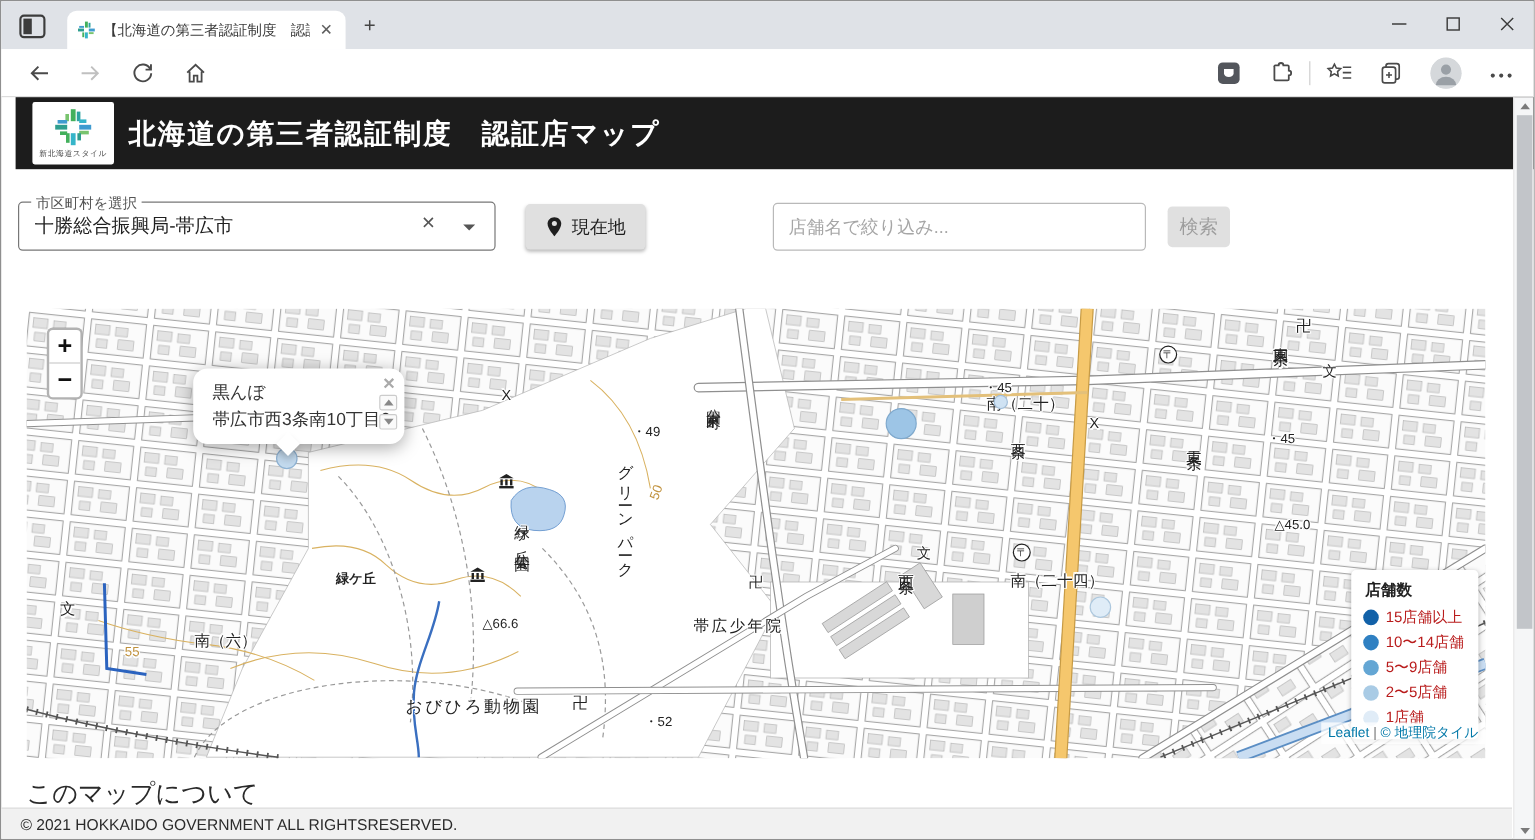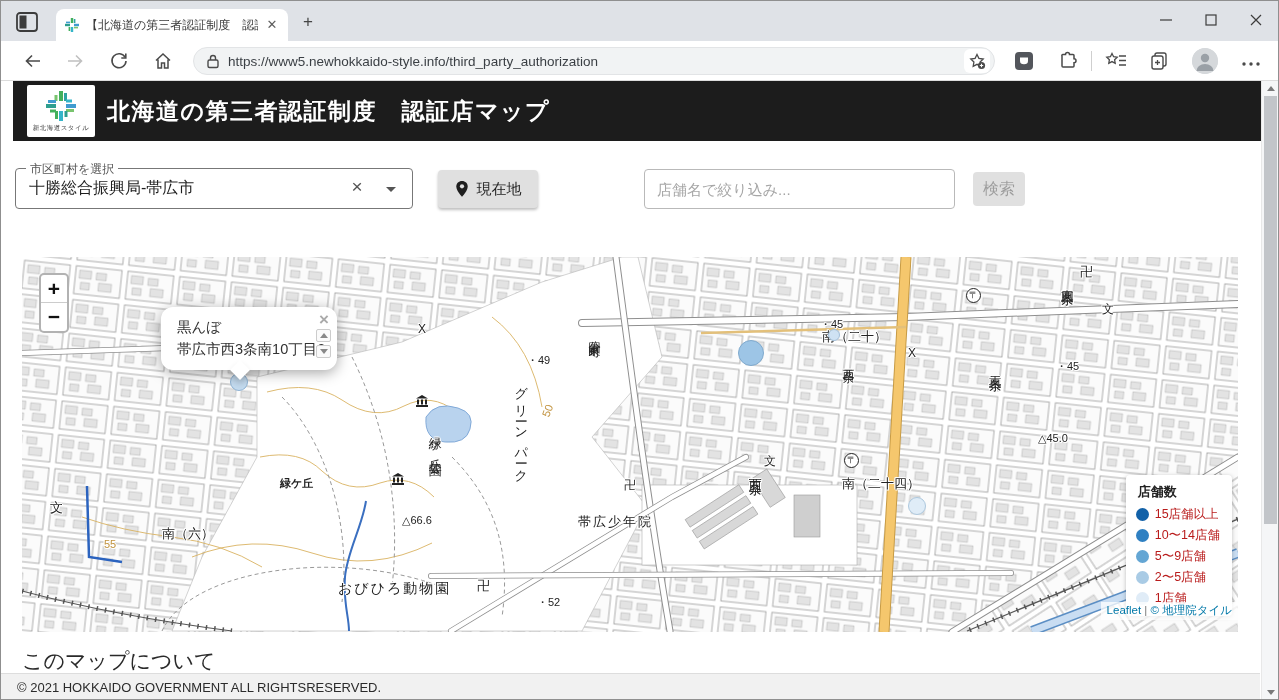--- a/index.html
+++ b/index.html
@@ -155,34 +155,20 @@
   <div class="navbtn" style="left:108px">
     <svg width="20" height="20" viewBox="0 0 20 20">
         <path d="M16.2 6.5 A7 7 0 1 0 17 10" fill="none" stroke="#4a4a4a" stroke-width="1.6"></path>
         <path d="M16.8 2.5 L16.8 7 L12.3 7" fill="none" stroke="#4a4a4a" stroke-width="1.6"></path>
       </svg></div>
   <div class="navbtn" style="left:152px">
     <svg width="20" height="20" viewBox="0 0 20 20">
         <path d="M3 9.5 L10 3 L17 9.5 M5 8.5 V17 H8.5 V12 H11.5 V17 H15 V8.5" fill="none" stroke="#4a4a4a" stroke-width="1.5"></path>
       </svg></div>
 
-  <div class="urlbar">
-    <svg width="14" height="16" viewBox="0 0 14 16">
-      <rect x="2" y="7" width="10" height="7.5" rx="1.5" fill="none" stroke="#4a4a4a" stroke-width="1.4"></rect>
-      <path d="M4.5 7 V5 a2.5 2.5 0 0 1 5 0 V7" fill="none" stroke="#4a4a4a" stroke-width="1.4"></path>
-    </svg>
-    <span class="url-text">https://www5.newhokkaido-style.info/third_party_authorization</span>
-    <span class="star-btn">
-      <svg width="18" height="18" viewBox="0 0 18 18">
-          <path d="M9 2.5 l1.9 3.9 4.3.6 -3.1 3 .7 4.3 -3.8 -2 -3.8 2 .7 -4.3 -3.1 -3 4.3 -.6 z" fill="none" stroke="#4a4a4a" stroke-width="1.3"></path>
-          <circle cx="13.5" cy="13.5" r="3.6" fill="#4a4a4a"></circle>
-          <path d="M13.5 11.8 v3.4 M11.8 13.5 h3.4" stroke="#fff" stroke-width="1.1"></path>
-        </svg>
-    </span>
-  </div>
 
   <div class="tb-icon" style="left:1012px">
     <svg width="22" height="22" viewBox="0 0 22 22">
         <rect x="2" y="2" width="18" height="18" rx="4" fill="#53565c"></rect>
         <path d="M7 7.5 h8 v3.5 a4 3.2 0 0 1 -4 3.2 a4 3.2 0 0 1 -4 -3.2 z" fill="#fff"></path>
       </svg></div>
   <div class="tb-icon" style="left:1056px">
     <svg width="22" height="22" viewBox="0 0 22 22">
         <path d="M8.5 4.5 a2 2 0 0 1 4 0 H16 a1 1 0 0 1 1 1 v3.3 a2 2 0 0 1 0 4 V16 a1 1 0 0 1 -1 1 H6 a1 1 0 0 1 -1 -1 V6 a1 1 0 0 1 1 -1.5 z" fill="none" stroke="#4a4a4a" stroke-width="1.5"></path>
       </svg></div>
@@ -357,21 +343,21 @@
         <span class="mlabel" style="left: 140px; top: 270px; font-size: 13px;">南（六）</span>
         <span class="mlabel" style="left: 800px; top: 73px; font-size: 13px;">南（二十）</span>
         <span class="mlabel" style="left: 820px; top: 220px; font-size: 13px;">南（二十四）</span>
         <span class="mlabel vert" style="left: 726px; top: 212px; font-size: 13px; letter-spacing: 2px;">西五条</span>
         <span class="mlabel vert" style="left: 820px; top: 103px; font-size: 12px; letter-spacing: 1px;">西二条</span>
         <span class="mlabel vert" style="left: 966px; top: 108px; font-size: 13px; letter-spacing: 2px;">東二条</span>
         <span class="mlabel vert" style="left: 1038px; top: 22px; font-size: 13px; letter-spacing: 2px;">東四条</span>
         <span class="mlabel" style="left: 258px; top: 221px; font-size: 11px; font-weight: bold;">緑ケ丘</span>
         <span class="mlabel" style="left: 798px; top: 62px; font-size: 11px;">・45</span>
         <span class="mlabel" style="left: 1034px; top: 104px; font-size: 11px;">・45</span>
-        <span class="mlabel" style="left: 1016px; top: 176px; font-size: 11px;">△45.0</span>
+        <span class="mlabel" style="left: 1040px; top: 176px; font-size: 11px;">△45.0</span>
         <span class="mlabel" style="left: 380px; top: 258px; font-size: 11px;">△66.6</span>
         <span class="mlabel" style="left: 515px; top: 340px; font-size: 11px;">・52</span>
         <span class="mlabel" style="left: 505px; top: 98px; font-size: 11px;">・49</span>
         <span class="mlabel" style="left: 82px; top: 282px; font-size: 11px; color: rgb(192, 145, 60);">55</span>
         <span class="mlabel" style="left: 520px; top: 148px; font-size: 11px; color: rgb(192, 145, 60); transform: rotate(-70deg);">50</span>
         <span class="mlabel" style="left: 455px; top: 322px; font-size: 13px;">卍</span>
         <span class="mlabel" style="left: 1058px; top: 8px; font-size: 13px;">卍</span>
         <span class="mlabel" style="left: 602px; top: 222px; font-size: 12px;">卍</span>
         <span class="mlabel" style="left: 742px; top: 198px; font-size: 12px;">文</span>
         <span class="mlabel" style="left: 1080px; top: 46px; font-size: 12px;">文</span>

